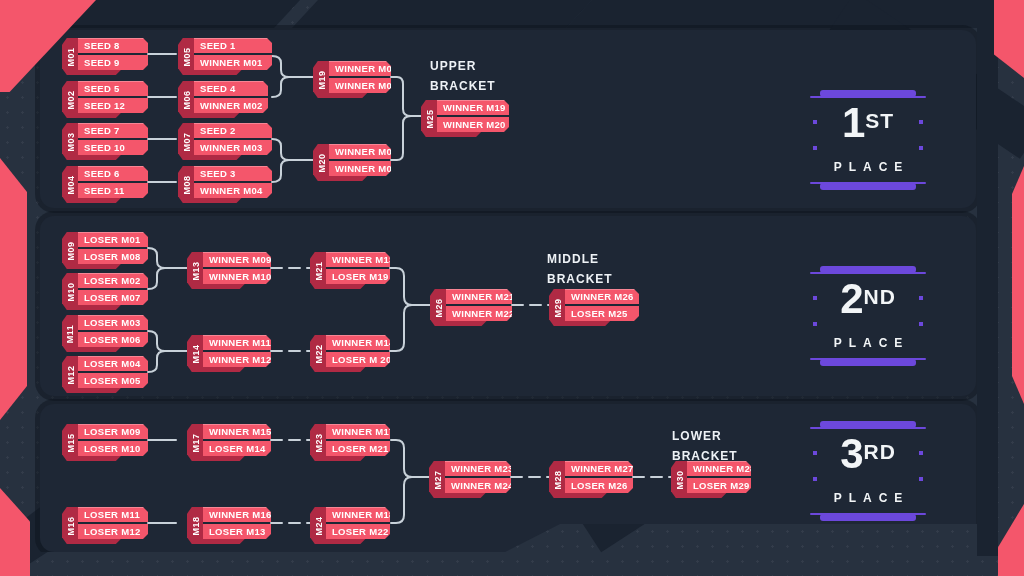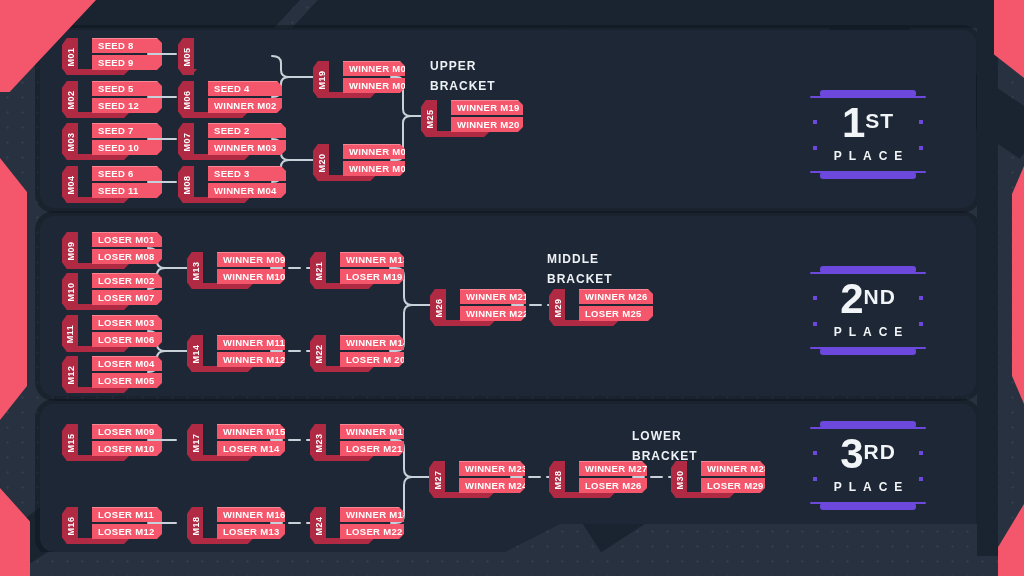--- a/index.html
+++ b/index.html
@@ -61,21 +61,21 @@
   
   .match{position:absolute;height:37px;display:flex;z-index:6;}
   .match::after{content:"";position:absolute;left:10px;bottom:0;width:58%;height:6px;
     background:#b02a44;z-index:-1;
     clip-path:polygon(0 0,100% 0,calc(100% - 6px) 100%,0 100%);}
   .tag{width:16px;height:37px;background:#b02a44;flex:0 0 16px;
     display:flex;align-items:center;justify-content:center;
     clip-path:polygon(30% 0,100% 0,100% 100%,30% 100%,0 82%,0 18%);}
   .tag span{transform:rotate(-90deg);white-space:nowrap;color:#ffffff;
     font-size:9px;font-weight:700;letter-spacing:.5px;}
-  .rows{display:flex;flex-direction:column;gap:2px;height:32px;padding-left:14px;}
+  .rows{display:flex;flex-direction:column;gap:2px;height:32px;}
   .slot{height:15px;line-height:15px;background:#f4566b;color:#fff;
     font-size:9.5px;font-weight:700;letter-spacing:.3px;padding-left:6px;
     white-space:nowrap;}
   .slot.top{clip-path:polygon(0 0,calc(100% - 5px) 0,100% 5px,100% 100%,0 100%);
     box-shadow:inset 0 1px 0 rgba(255,255,255,.28);}
   .slot.bot{clip-path:polygon(0 0,100% 0,100% calc(100% - 5px),calc(100% - 5px) 100%,0 100%);}
   
   .btitle{position:absolute;z-index:6;color:#eef2f6;font-weight:700;
     font-size:12px;letter-spacing:1px;line-height:20px;}
   
@@ -83,21 +83,21 @@
   .pbar{position:relative;height:7px;margin:0 8px;background:#6c48dc;border-radius:3px;}
   .pbar::after{content:"";position:absolute;left:-10px;right:-10px;height:2px;
     background:#6c48dc;border-radius:1px;}
   .pbar.top::after{bottom:-1px;}
   .pbar.bot::after{top:-1px;}
   .rank{margin-top:10px;height:32px;display:flex;align-items:center;
     justify-content:center;color:#f2f5f7;}
   .rank .digit{font-size:42px;font-weight:700;line-height:30px;}
   .rank .suffix{font-size:21px;font-weight:700;letter-spacing:1px;
     transform:translateY(-2px);}
-  .pword{margin-top:10px;margin-bottom:9px;color:#f2f5f7;font-size:12px;
+  .pword{margin-top:21px;margin-bottom:9px;color:#f2f5f7;font-size:12px;
     font-weight:700;letter-spacing:7px;text-indent:7px;}
   .pdot{position:absolute;width:4px;height:4px;background:#6c48dc;}
   .pdot.tl{left:1px;top:30px;}  .pdot.tr{right:1px;top:30px;}
   .pdot.bl{left:1px;top:56px;}  .pdot.br{right:1px;top:56px;}
   
   #footnote{position:absolute;left:632px;top:527px;width:310px;z-index:6;
     color:#dde3ea;font-size:10.5px;font-weight:700;line-height:15px;
     letter-spacing:.2px;}
   #footnote .fl1{margin-left:64px;} #footnote .fl2{margin-left:48px;}
   #footnote .fl3{margin-left:34px;}
@@ -196,20 +196,24 @@
       </div>
     <div class="rows" style="width:70px;">
       <div class="slot top">SEED 6</div>
       <div class="slot bot">SEED 11</div>
     </div>
   </div>
   <div class="match" style="left:178px;top:38px;">
     <div class="tag">
         <span>M05</span>
       </div>
+    <div class="rows" style="width:78px;">
+      <div class="slot top">SEED 1</div>
+      <div class="slot bot">WINNER M01</div>
+    </div>
   </div>
   <div class="match" style="left:178px;top:81px;">
     <div class="tag">
         <span>M06</span>
       </div>
     <div class="rows" style="width:74px;">
       <div class="slot top">SEED 4</div>
       <div class="slot bot">WINNER M02</div>
     </div>
   </div>
@@ -433,21 +437,21 @@
   </div>
 
   <div class="btitle" style="left:430px;top:56px;">
     <div>UPPER</div>
     <div>BRACKET</div>
   </div>
   <div class="btitle" style="left:547px;top:249px;">
     <div>MIDDLE</div>
     <div>BRACKET</div>
   </div>
-  <div class="btitle" style="left:632px;top:426px;">
+  <div class="btitle" style="left:672px;top:426px;">
     <div>LOWER</div>
     <div>BRACKET</div>
   </div>
 
   <div class="place" style="top:90px;">
     <div class="pbar top"></div>
     <div class="rank">
       <span class="digit">1</span>
         <span class="suffix">ST</span>
     </div>

